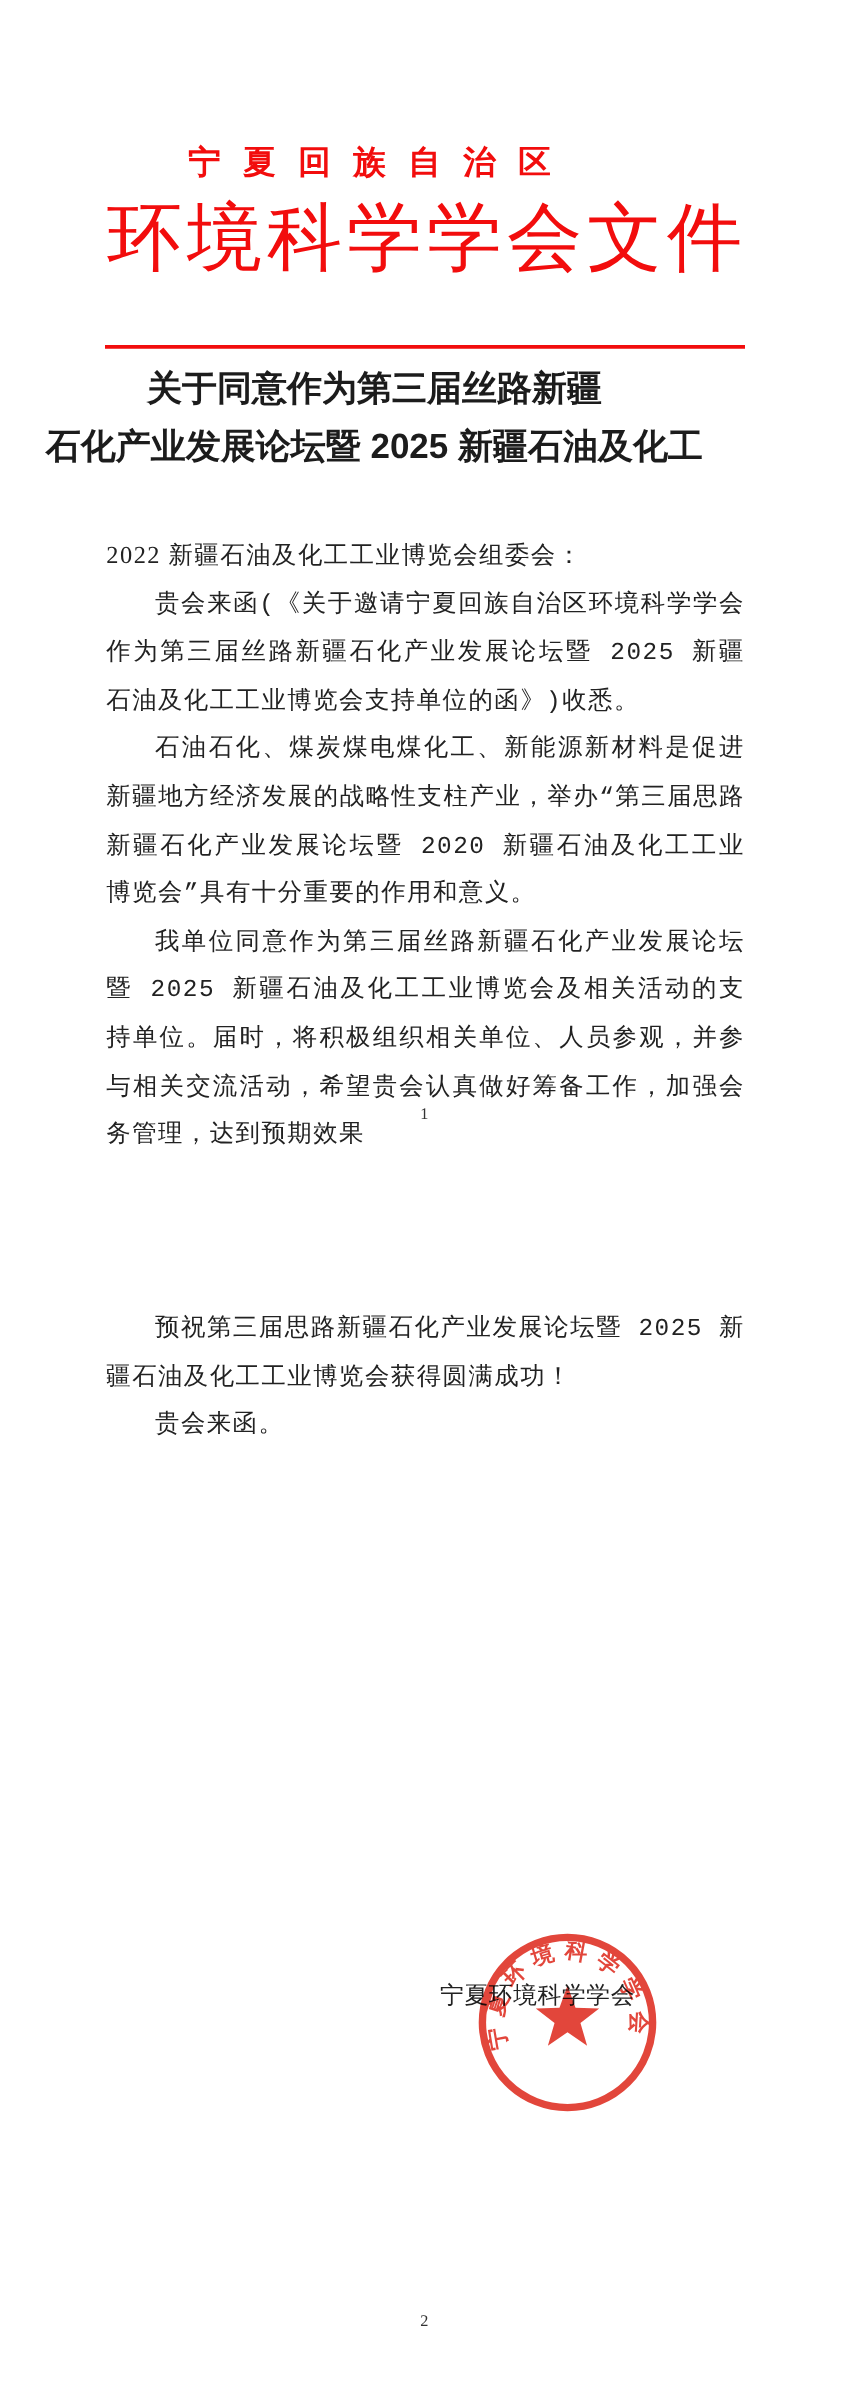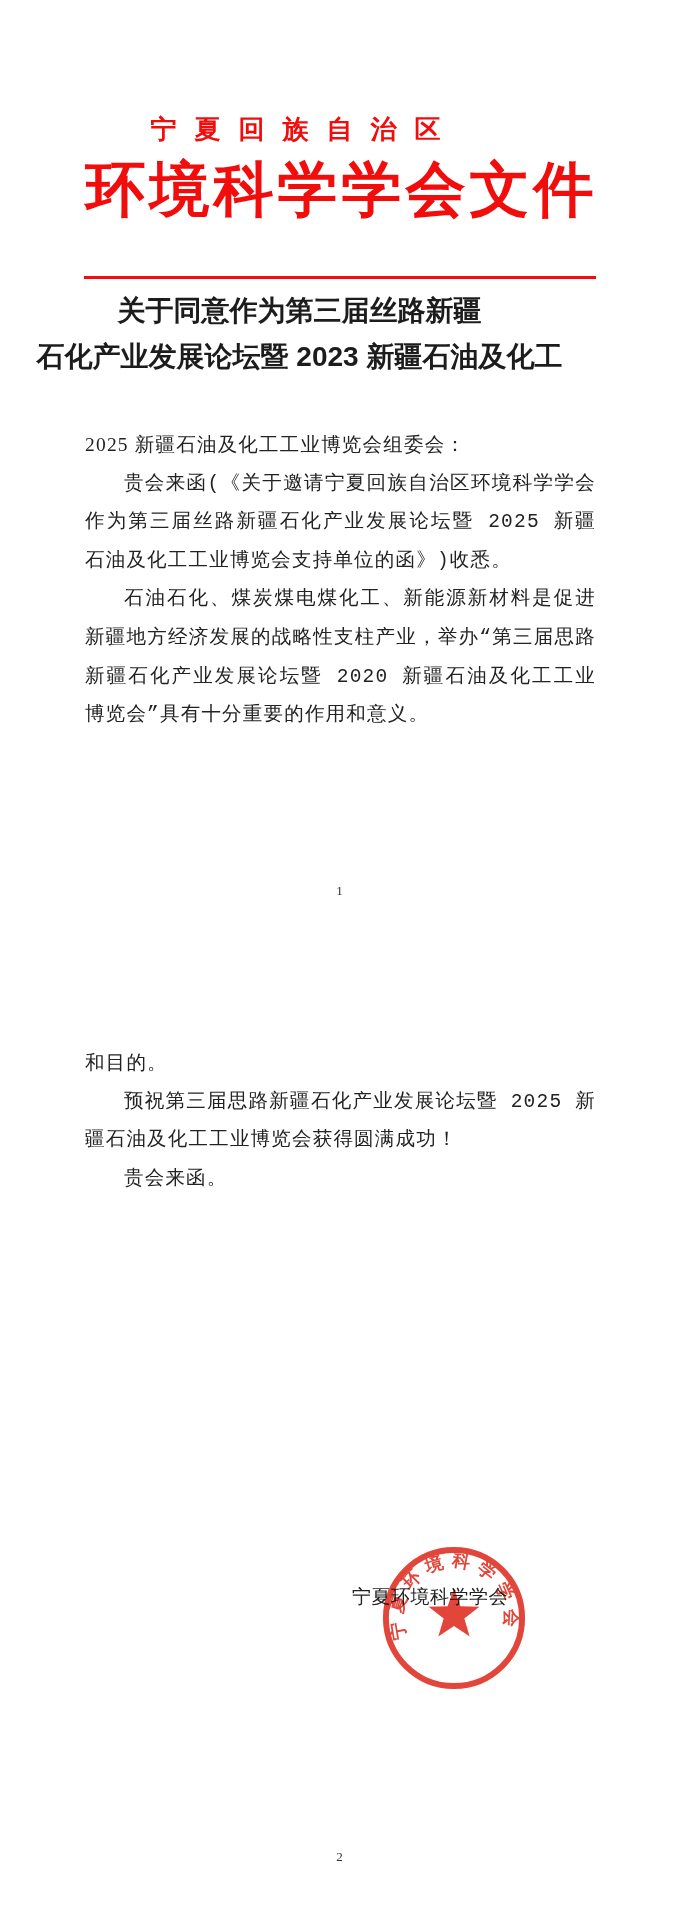--- a/index.html
+++ b/index.html
@@ -17,21 +17,21 @@
   .region-line{
     top:112px;left:0;width:591px;
     text-align:center;
     font-size:26px;font-weight:700;
     color:#f20d0d;
     letter-spacing:18px;padding-left:18px;box-sizing:border-box;
   }
   .org-line{
     top:150px;left:0;width:679px;
     text-align:center;
-    font-size:60px;font-weight:700;
+    font-size:60px;font-weight:400;
     color:#f20d0d;
     letter-spacing:4px;padding-left:4px;box-sizing:border-box;
     white-space:nowrap;
   }
   .red-rule{
     top:276px;left:84px;width:512px;height:3px;
     background:#f20d0d;
   }
 
   
@@ -89,33 +89,33 @@
 </style>
 </head>
 <body>
 
 <div class="abs region-line">宁夏回族自治区</div>
 <div class="abs org-line">环境科学学会文件</div>
 <div class="abs red-rule"></div>
 
 <div class="abs doc-title">
   <div>关于同意作为第三届丝路新疆</div>
-  <div>石化产业发展论坛暨 2023 新疆石油及化工</div>
+  <div>石化产业发展论坛暨 2025 新疆石油及化工</div>
 </div>
 
 <div class="abs body-block body1">
-  <p>2025 新疆石油及化工工业博览会组委会：</p>
+  <p>2022 新疆石油及化工工业博览会组委会：</p>
   <p class="indent">贵会来函(《关于邀请宁夏回族自治区环境科学学会作为第三届丝路新疆石化产业发展论坛暨 2025 新疆石油及化工工业博览会支持单位的函》)收悉。</p>
   <p class="indent">石油石化、煤炭煤电煤化工、新能源新材料是促进新疆地方经济发展的战略性支柱产业，举办“第三届思路新疆石化产业发展论坛暨 2020 新疆石油及化工工业博览会”具有十分重要的作用和意义。</p>
+  <p class="indent">我单位同意作为第三届丝路新疆石化产业发展论坛暨 2025 新疆石油及化工工业博览会及相关活动的支持单位。届时，将积极组织相关单位、人员参观，并参与相关交流活动，希望贵会认真做好筹备工作，加强会务管理，达到预期效果</p>
 </div>
 
 <div class="abs pagenum p1">1</div>
 
 <div class="abs body-block body2">
-  <p>和目的。</p>
   <p class="indent">预祝第三届思路新疆石化产业发展论坛暨 2025 新疆石油及化工工业博览会获得圆满成功！</p>
   <p class="indent">贵会来函。</p>
 </div>
 
 <div class="abs sig-block">
   <div>宁夏环境科学学会</div>
 </div>
 
 <svg class="abs seal" viewBox="0 0 150 150" xmlns="http://www.w3.org/2000/svg">
   <circle cx="75" cy="75" r="69" fill="none" stroke="#e0362a" stroke-width="6"></circle>

